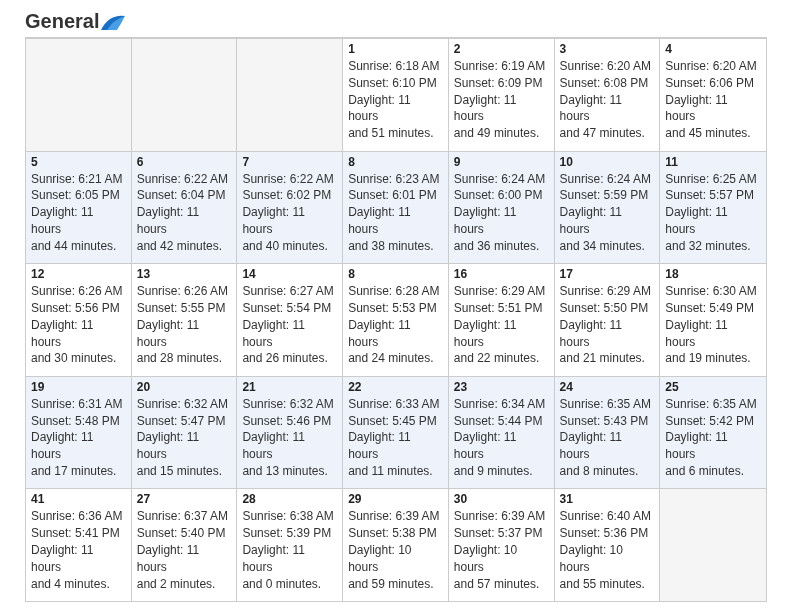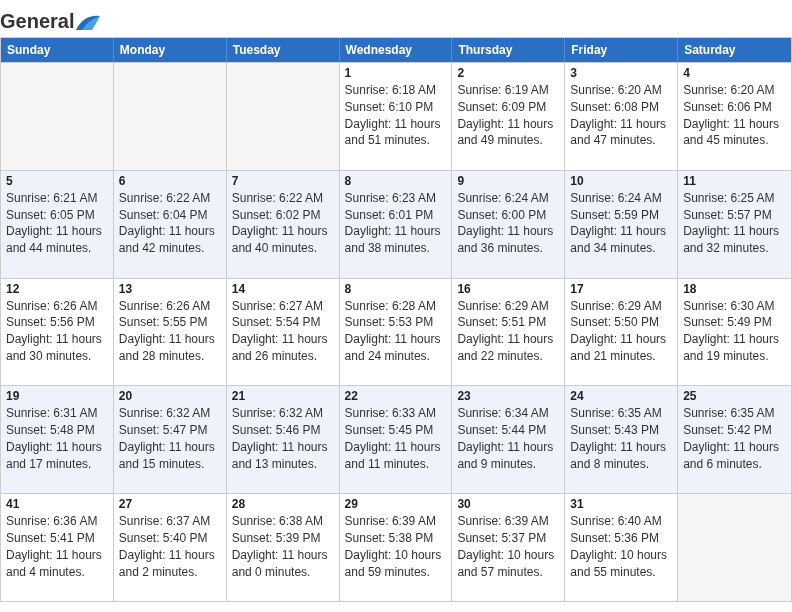--- a/index.html
+++ b/index.html
@@ -6,21 +6,21 @@
     body {
       font-family: Arial, sans-serif;
       background: #fff;
       width: 792px;
       height: 612px;
       overflow: hidden;
     }
     .page {
       width: 792px;
       height: 612px;
-      padding: 10px 0;
+      padding: 10px 25px;
       display: flex;
       flex-direction: column;
     }
     .header {
       display: flex;
       justify-content: space-between;
       align-items: flex-start;
       margin-bottom: 8px;
     }
     .logo {
@@ -116,29 +116,20 @@
       </div>
       <span style="font-size:20px;font-weight:bold;color:#1a6fc4;margin-top:-4px;"></span>
     </div>
     <div class="title-block">
       <h1></h1>
       <h2></h2>
     </div>
   </div>
 
   <div class="calendar">
-    <div class="cal-header">
-    <div class="cal-header-cell">Sunday</div>
-        <div class="cal-header-cell">Monday</div>
-        <div class="cal-header-cell">Tuesday</div>
-        <div class="cal-header-cell">Wednesday</div>
-        <div class="cal-header-cell">Thursday</div>
-        <div class="cal-header-cell">Friday</div>
-        <div class="cal-header-cell">Saturday</div>
-      </div>
     <div class="cal-body">
     <div class="cal-row">
           <div class="cal-cell empty"></div>
           <div class="cal-cell empty"></div>
           <div class="cal-cell empty"></div>
           <div class="cal-cell">
             <span class="cell-day">1</span>
             <div class="cell-info">Sunrise: 6:18 AM<br>Sunset: 6:10 PM<br>Daylight: 11 hours<br>and 51 minutes.</div>
           </div>
           <div class="cal-cell">

